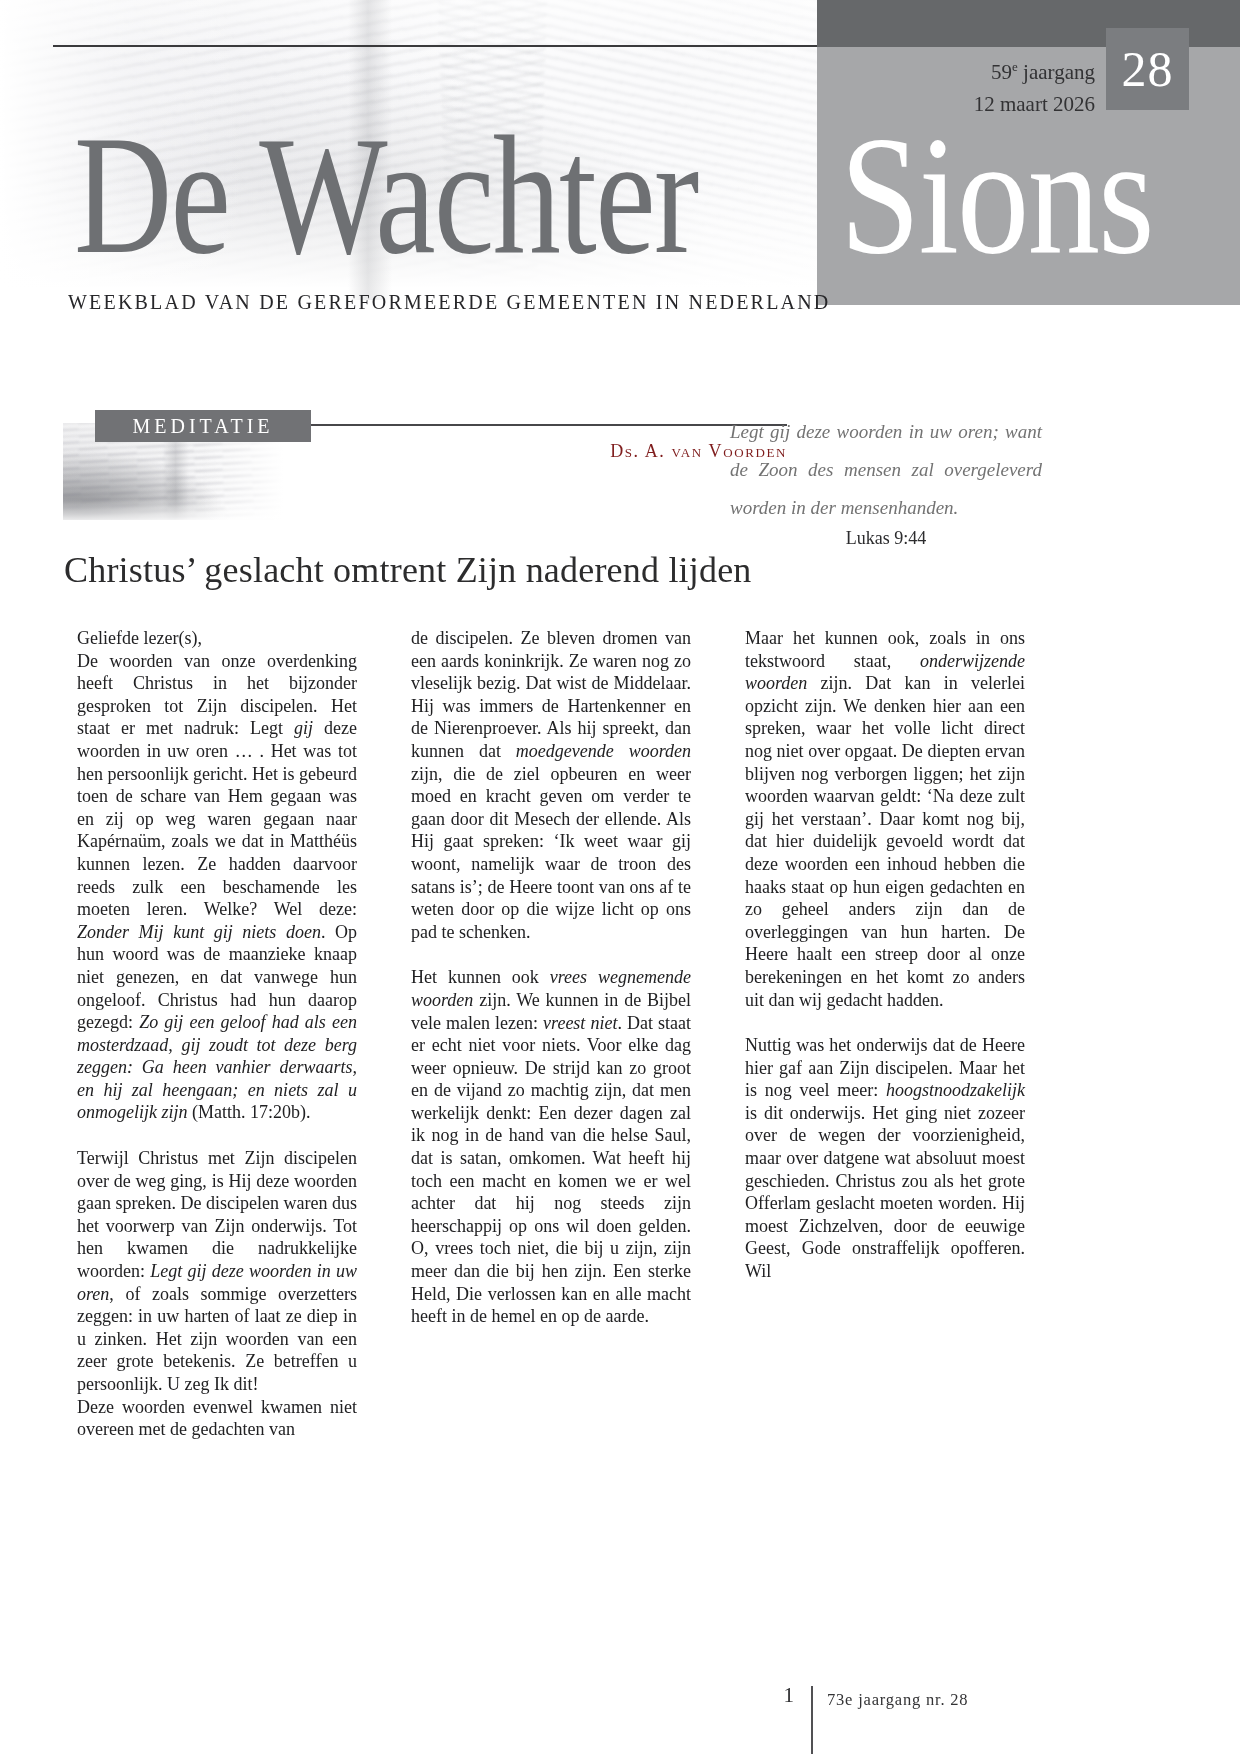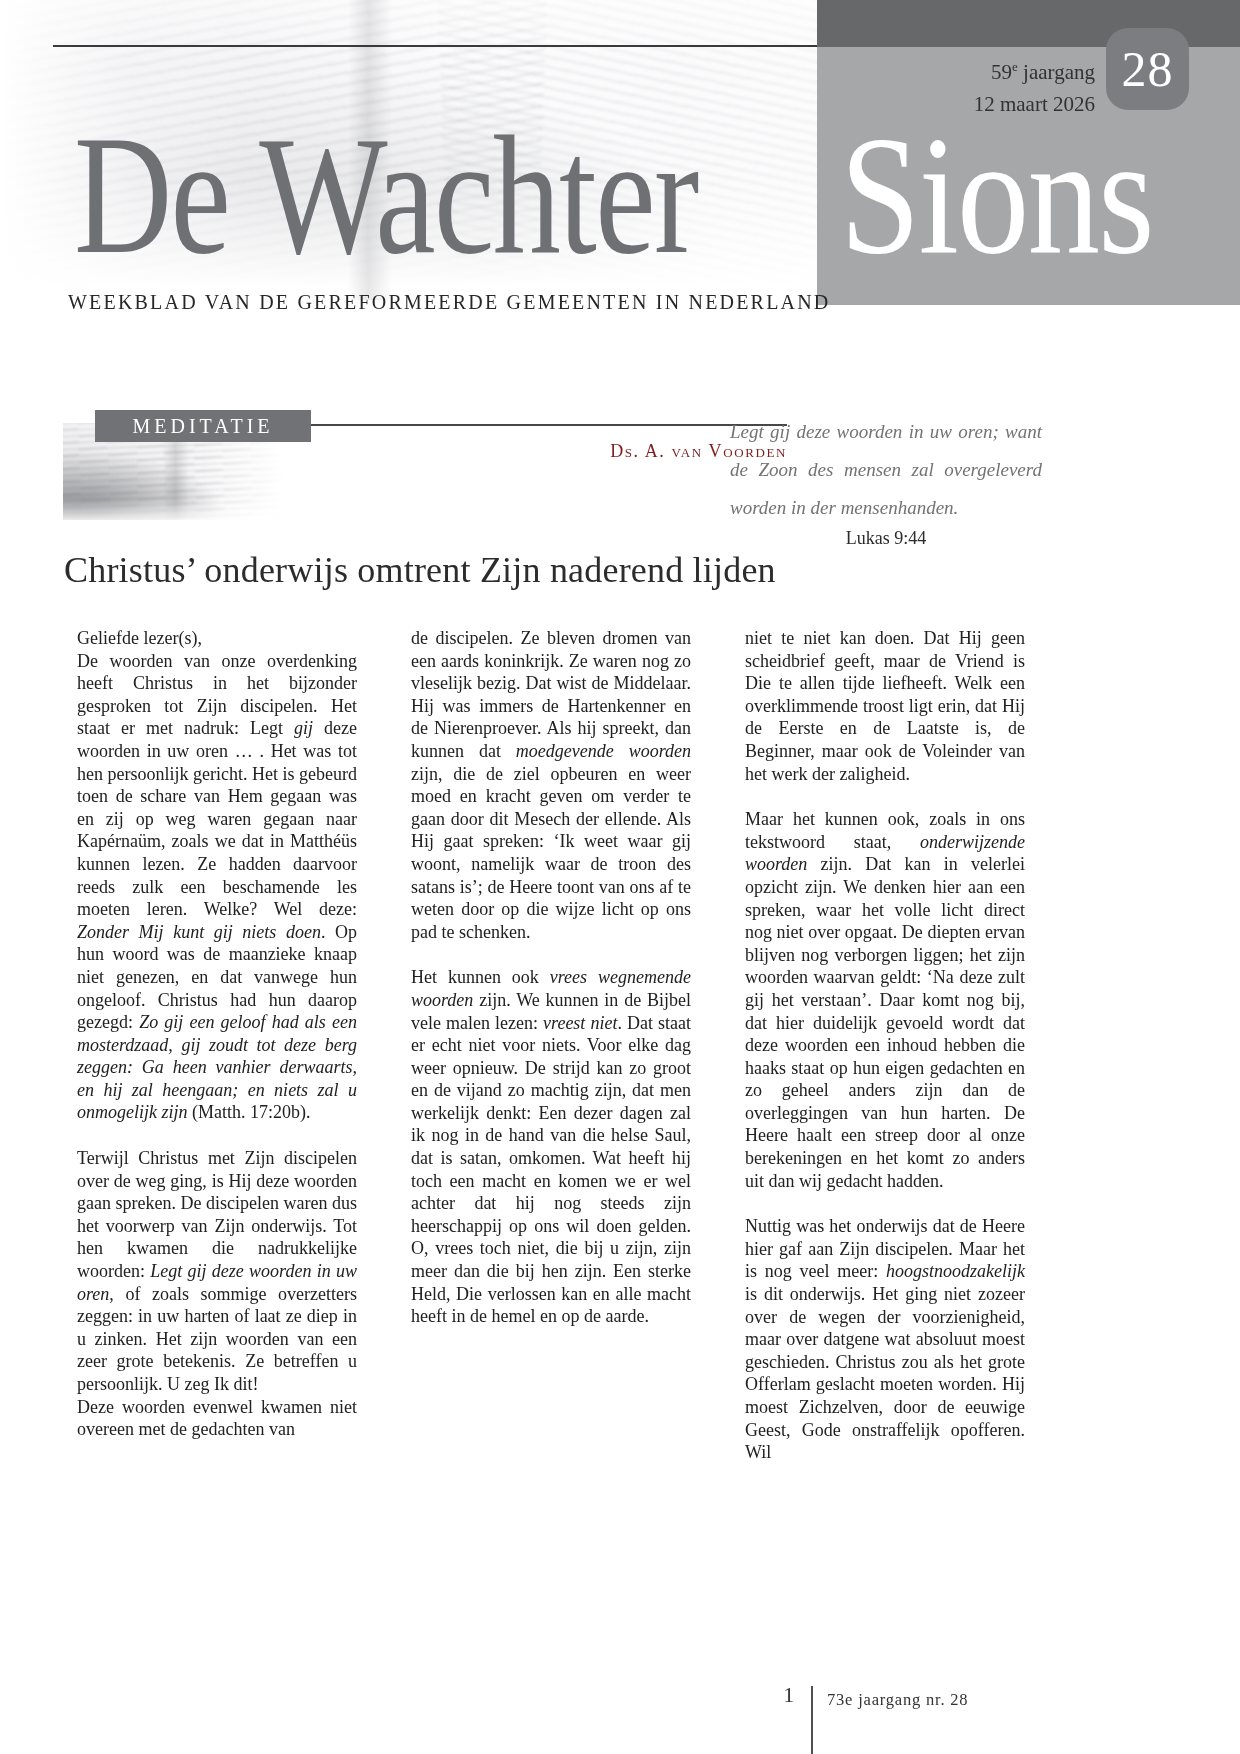--- a/index.html
+++ b/index.html
@@ -28,21 +28,21 @@
       linear-gradient(90deg, #fff 0%, rgba(255,255,255,.25) 16%, rgba(255,255,255,0) 30%, rgba(255,255,255,0) 78%, rgba(255,255,255,.3) 100%),
       linear-gradient(180deg, rgba(255,255,255,.55) 0%, rgba(255,255,255,0) 22%, rgba(255,255,255,0) 58%, #fff 96%);
   }
   .hero-rule { position:absolute; left:53px; top:45px; width:764px; height:2px; background:#3a3a3c; }
   .band-dark  { position:absolute; left:817px; top:0;    width:423px; height:47px;  background:#66686a; }
   .band-light { position:absolute; left:817px; top:47px; width:423px; height:258px; background:#a6a7a9; }
   .volume { position:absolute; left:855px; top:57px; width:240px; text-align:right;
     font-size:21px; line-height:1.5; color:#323234; }
   .volume sup { font-size:13px; }
   .issue-box { position:absolute; left:1106px; top:28px; width:83px; height:82px; background:#7b7d80;
-    display:flex; align-items:center; justify-content:center;border-radius:22px; }
+    display:flex; align-items:center; justify-content:center; }
   .issue-num { color:#fff; font-size:50px; font-weight:400; letter-spacing:1px; }
   .mast-title { position:absolute; top:110px; font-weight:400; font-size:170px; line-height:170px;
     transform-origin:0 0; letter-spacing:-2px; white-space:nowrap; }
   .title-left  { left:74px;  color:#6e7073; transform:scaleX(.80); }
   .title-right { left:840px; color:#ffffff; transform:scaleX(.85); }
   .subtitle { position:absolute; left:68px; top:291px; font-size:20px; letter-spacing:2.2px;
     color:#27272a; white-space:nowrap; }
 
   
   .sect-photo { position:absolute; left:63px; top:423px; width:225px; height:97px; overflow:hidden;
@@ -118,31 +118,30 @@
     <span>MEDITATIE</span>
   </div>
   <div class="sect-rule"></div>
   <div class="author">Ds. A. van Voorden</div>
 
   <div class="quote">
     <p class="quote-text">Legt gij deze woorden in uw oren; want de Zoon des mensen zal overgeleverd worden in der mensenhanden.</p>
     <p class="quote-ref">Lukas 9:44</p>
   </div>
 
-  <h2 class="art-title">Christus’ onderwijs omtrent Zijn naderend lijden</h2>
+  <h2 class="art-title">Christus’ geslacht omtrent Zijn naderend lijden</h2>
   <div class="col col1">
       <p>Geliefde lezer(s),<br>De woorden van onze overdenking heeft Christus in het bijzonder gesproken tot Zijn discipelen. Het staat er met nadruk: Legt <i>gij</i> deze woorden in uw oren … . Het was tot hen persoonlijk gericht. Het is gebeurd toen de schare van Hem gegaan was en zij op weg waren gegaan naar Kapérnaüm, zoals we dat in Matthéüs kunnen lezen. Ze hadden daarvoor reeds zulk een beschamende les moeten leren. Welke? Wel deze: <i>Zonder Mij kunt gij niets doen</i>. Op hun woord was de maanzieke knaap niet genezen, en dat vanwege hun ongeloof. Christus had hun daarop gezegd: <i>Zo gij een geloof had als een mosterdzaad, gij zoudt tot deze berg zeggen: Ga heen vanhier derwaarts, en hij zal heengaan; en niets zal u onmogelijk zijn</i> (Matth. 17:20b).</p>
       <p>Terwijl Christus met Zijn discipelen over de weg ging, is Hij deze woorden gaan spreken. De discipelen waren dus het voorwerp van Zijn onderwijs. Tot hen kwamen die nadrukkelijke woorden: <i>Legt gij deze woorden in uw oren</i>, of zoals sommige overzetters zeggen: in uw harten of laat ze diep in u zinken. Het zijn woorden van een zeer grote betekenis. Ze betreffen u persoonlijk. U zeg Ik dit!<br>Deze woorden evenwel kwamen niet overeen met de gedachten van</p>
     </div>
   <div class="col col2">
       <p>de discipelen. Ze bleven dromen van een aards koninkrijk. Ze waren nog zo vleselijk bezig. Dat wist de Middelaar. Hij was immers de Hartenkenner en de Nierenproever. Als hij spreekt, dan kunnen dat <i>moedgevende woorden</i> zijn, die de ziel opbeuren en weer moed en kracht geven om verder te gaan door dit Mesech der ellende. Als Hij gaat spreken: ‘Ik weet waar gij woont, namelijk waar de troon des satans is’; de Heere toont van ons af te weten door op die wijze licht op ons pad te schenken.</p>
       <p>Het kunnen ook <i>vrees wegnemende woorden</i> zijn. We kunnen in de Bijbel vele malen lezen: <i>vreest niet</i>. Dat staat er echt niet voor niets. Voor elke dag weer opnieuw. De strijd kan zo groot en de vijand zo machtig zijn, dat men werkelijk denkt: Een dezer dagen zal ik nog in de hand van die helse Saul, dat is satan, omkomen. Wat heeft hij toch een macht en komen we er wel achter dat hij nog steeds zijn heerschappij op ons wil doen gelden. O, vrees toch niet, die bij u zijn, zijn meer dan die bij hen zijn. Een sterke Held, Die verlossen kan en alle macht heeft in de hemel en op de aarde.</p>
     </div>
   <div class="col col3">
-      <p>niet te niet kan doen. Dat Hij geen scheidbrief geeft, maar de Vriend is Die te allen tijde liefheeft. Welk een overklimmende troost ligt erin, dat Hij de Eerste en de Laatste is, de Beginner, maar ook de Voleinder van het werk der zaligheid.</p>
       <p>Maar het kunnen ook, zoals in ons tekstwoord staat, <i>onderwijzende woorden</i> zijn. Dat kan in velerlei opzicht zijn. We denken hier aan een spreken, waar het volle licht direct nog niet over opgaat. De diepten ervan blijven nog verborgen liggen; het zijn woorden waarvan geldt: ‘Na deze zult gij het verstaan’. Daar komt nog bij, dat hier duidelijk gevoeld wordt dat deze woorden een inhoud hebben die haaks staat op hun eigen gedachten en zo geheel anders zijn dan de overleggingen van hun harten. De Heere haalt een streep door al onze berekeningen en het komt zo anders uit dan wij gedacht hadden.</p>
       <p>Nuttig was het onderwijs dat de Heere hier gaf aan Zijn discipelen. Maar het is nog veel meer: <i>hoogstnoodzakelijk</i> is dit onderwijs. Het ging niet zozeer over de wegen der voorzienigheid, maar over datgene wat absoluut moest geschieden. Christus zou als het grote Offerlam geslacht moeten worden. Hij moest Zichzelven, door de eeuwige Geest, Gode onstraffelijk opofferen. Wil</p>
     </div>
 
   <div class="foot-num">1</div>
   <div class="foot-bar"></div>
   <div class="foot-info">73e jaargang  nr. 28</div>
 
 </div>
 

